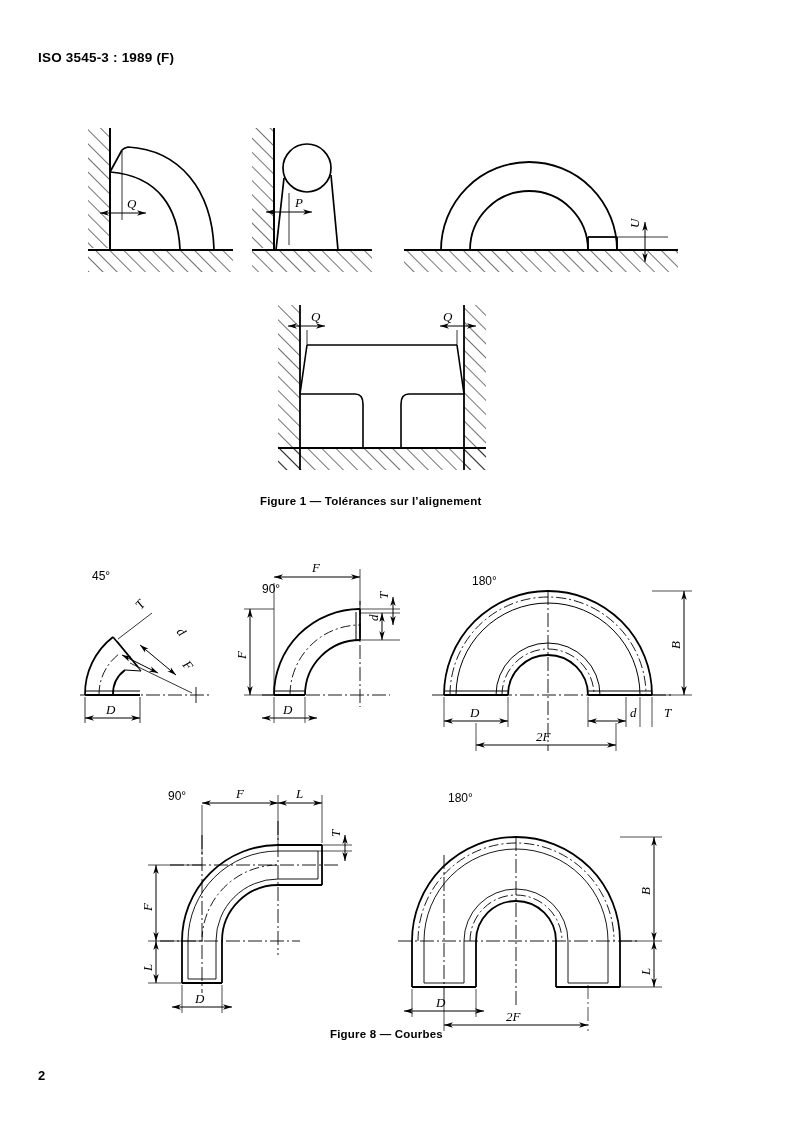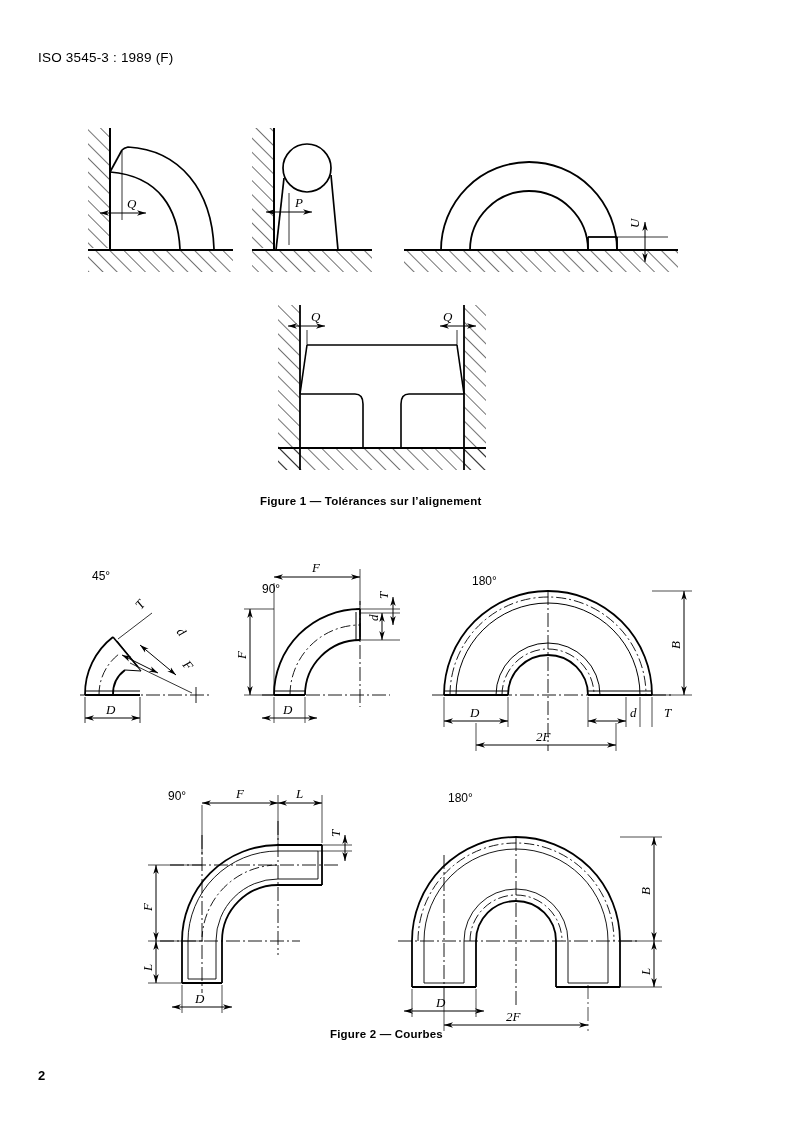--- a/index.html
+++ b/index.html
@@ -19,21 +19,21 @@
     position: absolute;
     left: 0; top: 0;
     width: 802px;
     height: 1128px;
   }
   .header {
     position: absolute;
     left: 38px;
     top: 50px;
     font-size: 13.5px;
-    font-weight: normal;
+    font-weight: bold;
     letter-spacing: 0.2px;
     white-space: nowrap;
   }
   .page-number {
     position: absolute;
     left: 38px;
     top: 1068px;
     font-size: 13px;
     font-weight: bold;
   }
@@ -408,17 +408,17 @@
       <line x1="404" y1="456" x2="484" y2="456" stroke="#000" stroke-width="1" marker-start="url(#arrR2)" marker-end="url(#arrL2)"></line>
       <text class="dim-label" x="436" y="452">D</text>
 
       <line x1="444" y1="446" x2="444" y2="476" stroke="#000" stroke-width="0.7"></line>
       <line x1="588" y1="430" x2="588" y2="476" stroke="#000" stroke-width="0.7" stroke-dasharray="14,3,2,3"></line>
       <line x1="444" y1="470" x2="588" y2="470" stroke="#000" stroke-width="1" marker-start="url(#arrR2)" marker-end="url(#arrL2)"></line>
       <text class="dim-label" x="506" y="466">2F</text>
     </g>
   </svg>
 
-  <div class="caption" id="caption-fig2">Figure 2 — Courbes</div>
+  <div class="caption" id="caption-fig2">Figure 8 — Courbes</div>
 
   <div class="page-number">2</div>
 
 </div>
 
 </body></html>

